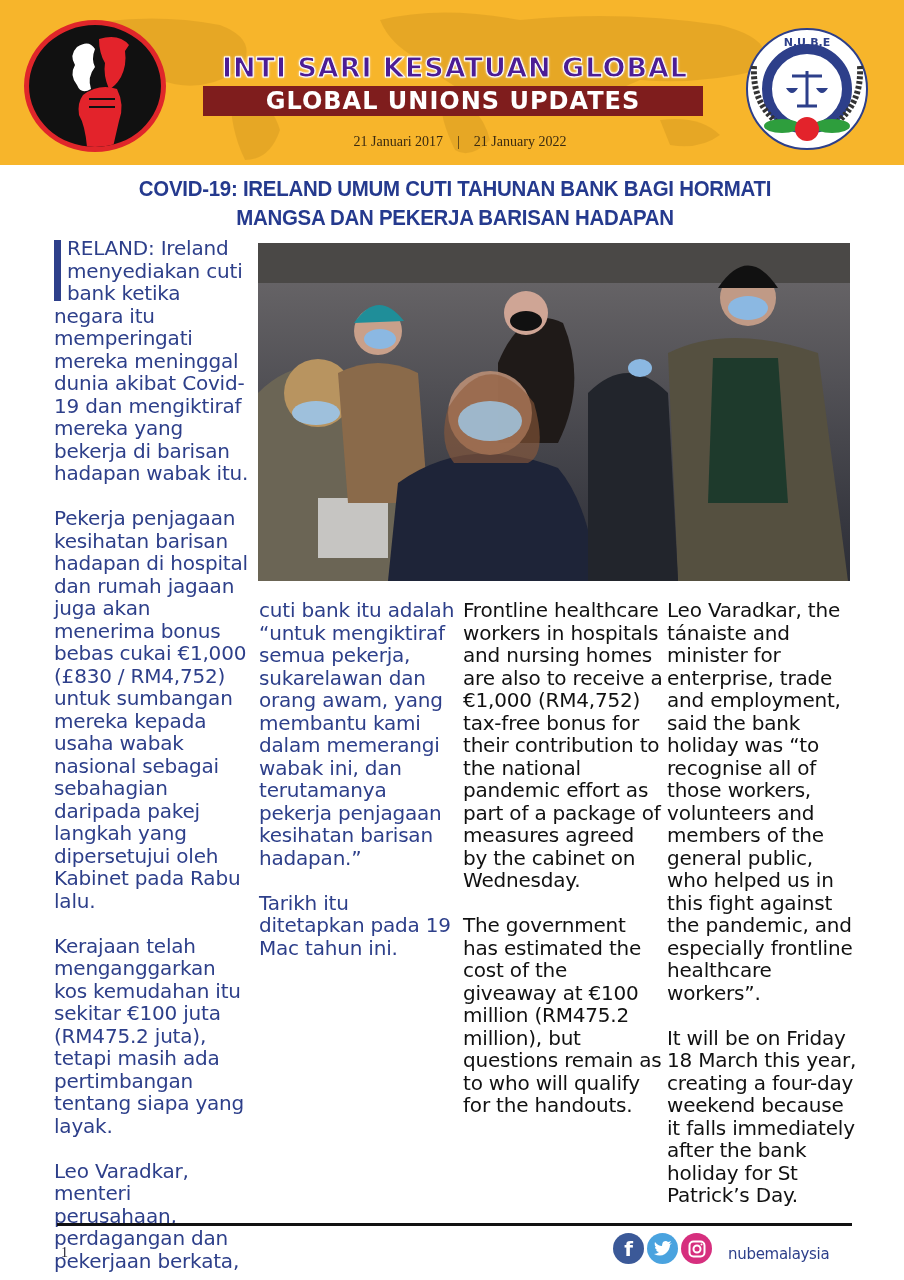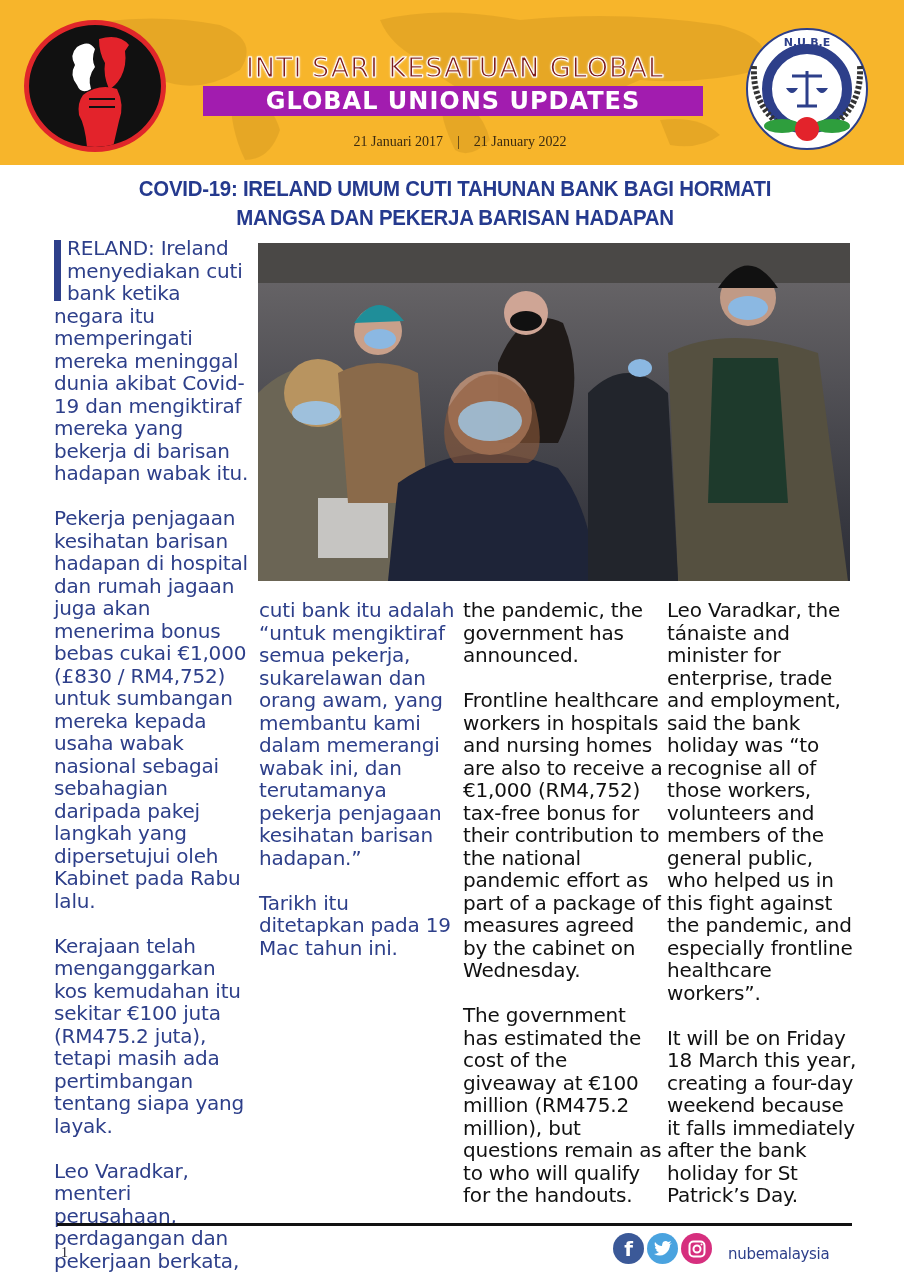--- a/index.html
+++ b/index.html
@@ -4,22 +4,22 @@
 <style>
   * { box-sizing: border-box; margin: 0; padding: 0; }
   html, body { width: 904px; height: 1280px; background: #ffffff; overflow: hidden; }
   body { position: relative; font-family: "DejaVu Sans", sans-serif; }
 
   
   .masthead { position: absolute; left: 0; top: 0; width: 904px; height: 165px; background: #f7b52b; overflow: hidden; }
   .masthead .map { position: absolute; inset: 0; opacity: .35; }
   .logo-left { position: absolute; left: 24px; top: 20px; width: 142px; height: 132px; border-radius: 50%; background: #111; border: 5px solid #e0262a; overflow: hidden; }
   .logo-right { position: absolute; left: 742px; top: 26px; width: 130px; height: 126px; }
-  .title-red { position: absolute; left: 202px; top: 52px; width: 506px; text-align: center; font-family: "DejaVu Sans", sans-serif; font-weight: normal; font-size: 27px; letter-spacing: 1px; color: #7f1d1d; -webkit-text-stroke: 1px #fff; text-shadow: 0 0 2px #fff, 0 0 3px #fff; white-space: nowrap; }
-  .title-blue { position: absolute; left: 203px; top: 86px; width: 500px; height: 30px; background: #a21caf; color: #fff; font-weight: bold; font-size: 24px; text-align: center; line-height: 30px; letter-spacing: 1px; white-space: nowrap; }
+  .title-red { position: absolute; left: 202px; top: 52px; width: 506px; text-align: center; font-family: "DejaVu Sans", sans-serif; font-weight: bold; font-size: 27px; letter-spacing: 1px; color: #4c1d95; -webkit-text-stroke: 1px #fff; text-shadow: 0 0 2px #fff, 0 0 3px #fff; white-space: nowrap; }
+  .title-blue { position: absolute; left: 203px; top: 86px; width: 500px; height: 30px; background: #7f1d1d; color: #fff; font-weight: bold; font-size: 24px; text-align: center; line-height: 30px; letter-spacing: 1px; white-space: nowrap; }
   .dates { position: absolute; left: 300px; top: 134px; width: 320px; display: flex; justify-content: center; gap: 14px; font-family: "Liberation Serif", serif; font-size: 14px; color: #3a2a10; }
 
   
   .headline { position: absolute; left: 60px; top: 174px; width: 790px; text-align: center; color: #253a8e; font-family: "Liberation Sans", sans-serif; font-weight: bold; font-size: 22px; line-height: 29px; letter-spacing: -0.3px; transform: scaleX(0.93); transform-origin: center top; }
 
   
   .col { position: absolute; font-family: "DejaVu Sans", sans-serif; font-size: 20px; line-height: 22.5px; letter-spacing: -0.2px; }
   .col p { margin-bottom: 22.5px; }
   .blue { color: #2d3f8a; }
   .dark { color: #111111; }
@@ -135,21 +135,20 @@
     <ellipse cx="382" cy="125" rx="12" ry="9" fill="#8bb8e2"></ellipse>
   </svg>
 </div>
 
 <div class="col col2">
   <p class="blue">cuti bank itu adalah “untuk mengiktiraf semua pekerja, sukarelawan dan orang awam, yang membantu kami dalam memerangi wabak ini, dan terutamanya pekerja penjagaan kesihatan barisan hadapan.”</p>
   <p class="blue">Tarikh itu ditetapkan pada 19 Mac tahun ini.</p>
 </div>
 
 <div class="col col3 dark">
-  <p>the pandemic, the government has announced.</p>
   <p>Frontline healthcare workers in hospitals and nursing homes are also to receive a €1,000 (RM4,752) tax-free bonus for their contribution to the national pandemic effort as part of a package of measures agreed by the cabinet on Wednesday.</p>
   <p>The government has estimated the cost of the giveaway at €100 million (RM475.2 million), but questions remain as to who will qualify for the handouts.</p>
 </div>
 
 <div class="col col4 dark">
   <p>Leo Varadkar, the tánaiste and minister for enterprise, trade and employment, said the bank holiday was “to recognise all of those workers, volunteers and members of the general public, who helped us in this fight against the pandemic, and especially frontline healthcare workers”.</p>
   <p>It will be on Friday 18 March this year, creating a four-day weekend because it falls immediately after the bank holiday for St Patrick’s Day.</p>
 </div>
 
 <div class="rule"></div>

